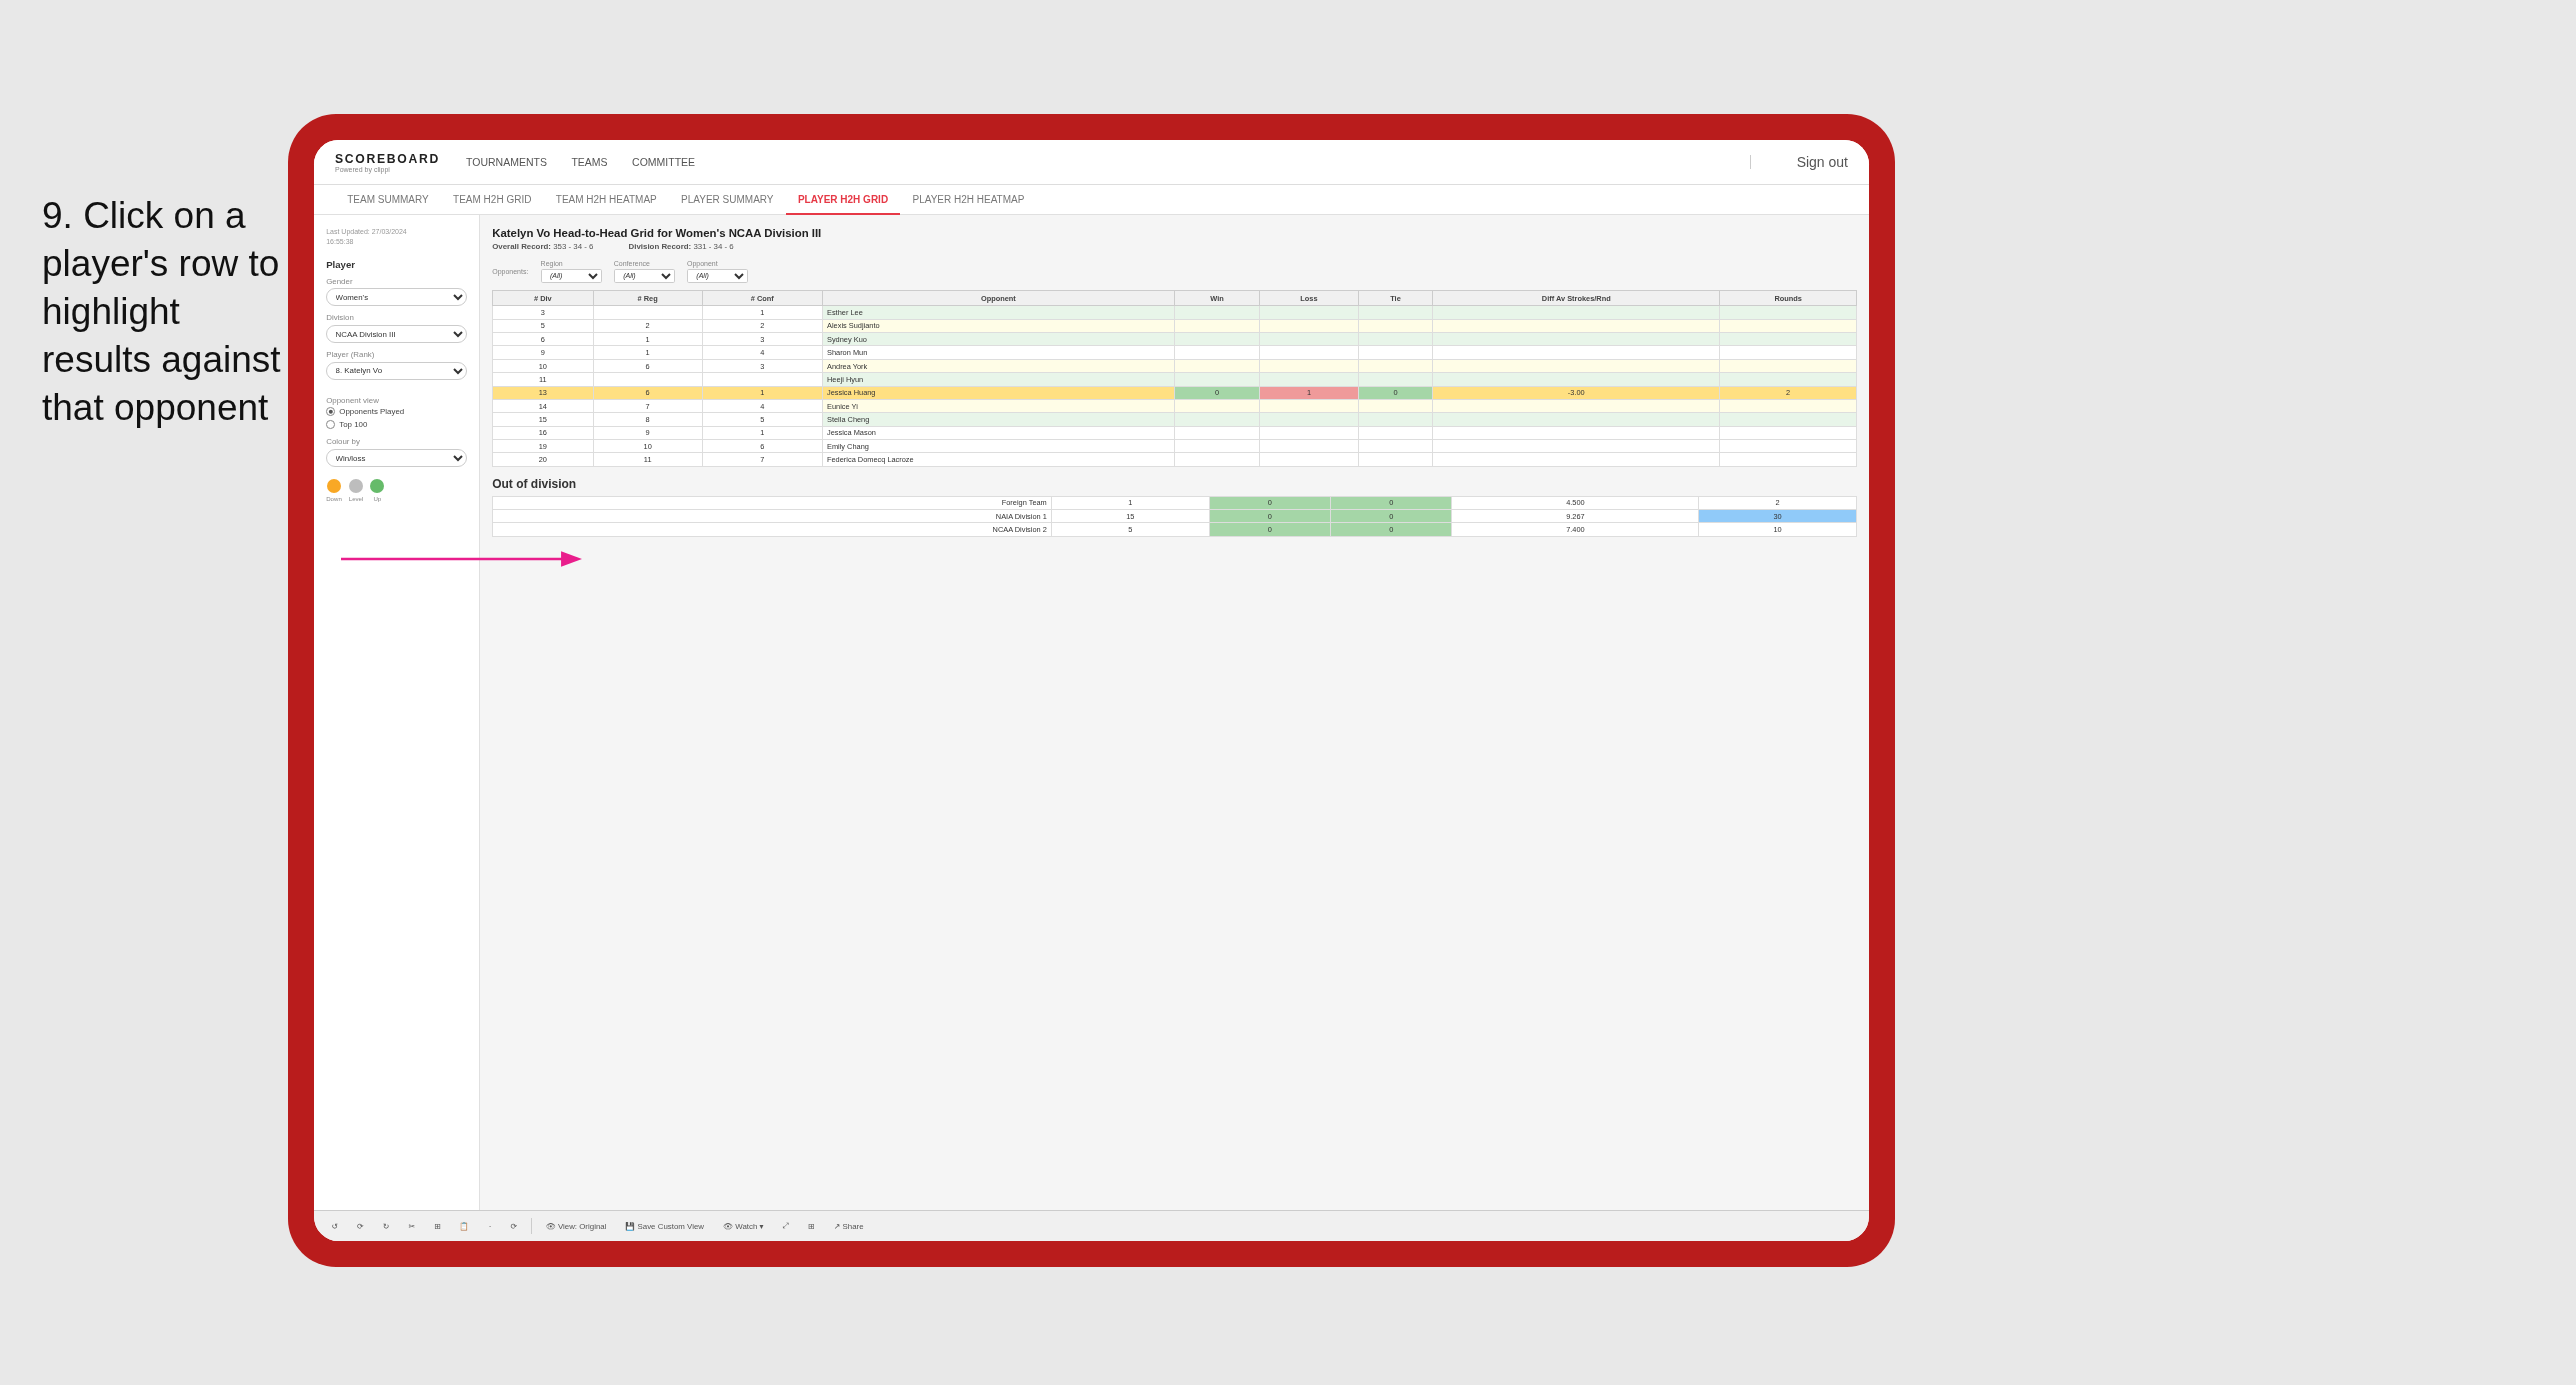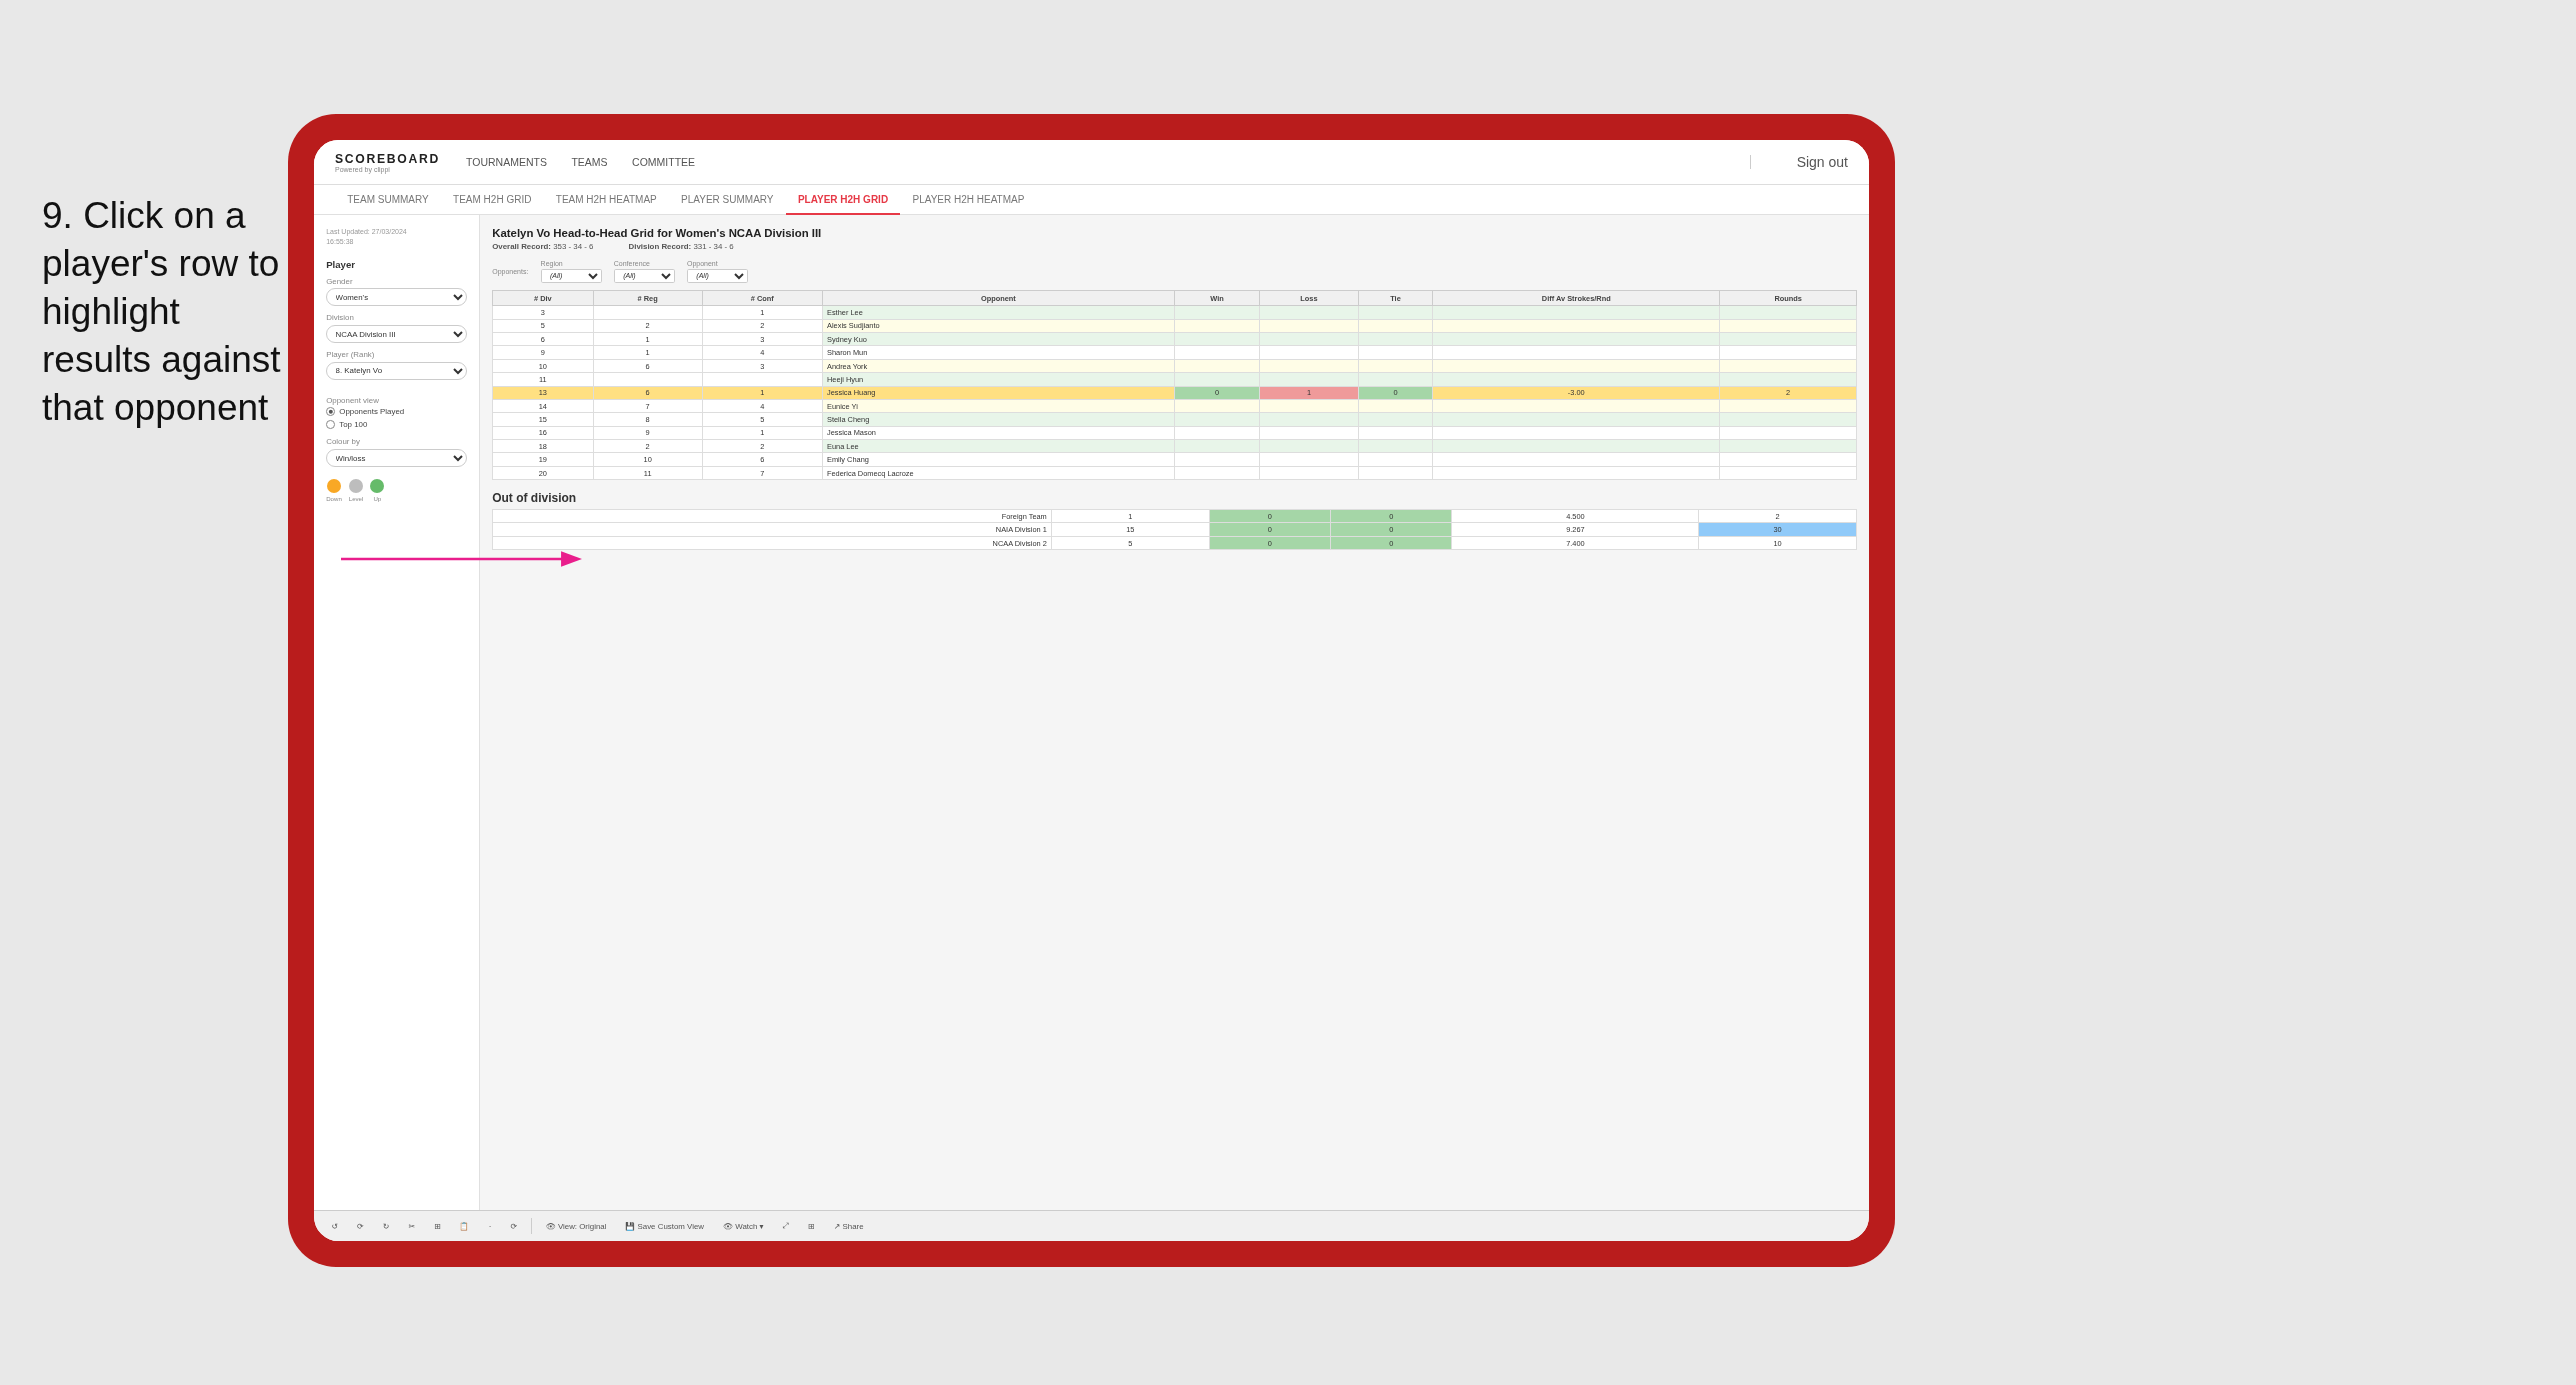--- a/index.html
+++ b/index.html
@@ -616,31 +616,20 @@
             <tr>
               <td>16</td>
                 <td>9</td>
                 <td>1</td>
               <td class="name-cell">Jessica Mason</td>
               <td></td>
                 <td></td>
               <td></td>
                 <td></td>
                 <td></td>
-            </tr>
-            <tr>
-              <td>18</td>
-                <td>2</td>
-                <td>2</td>
-              <td class="name-cell light-green">Euna Lee</td>
-              <td class="light-green"></td>
-                <td class="light-green"></td>
-              <td class="light-green"></td>
-                <td class="light-green"></td>
-              <td class="light-green"></td>
             </tr>
             <tr>
               <td>19</td>
                 <td>10</td>
                 <td>6</td>
               <td class="name-cell">Emily Chang</td>
               <td></td>
                 <td></td>
               <td></td>
                 <td></td>

